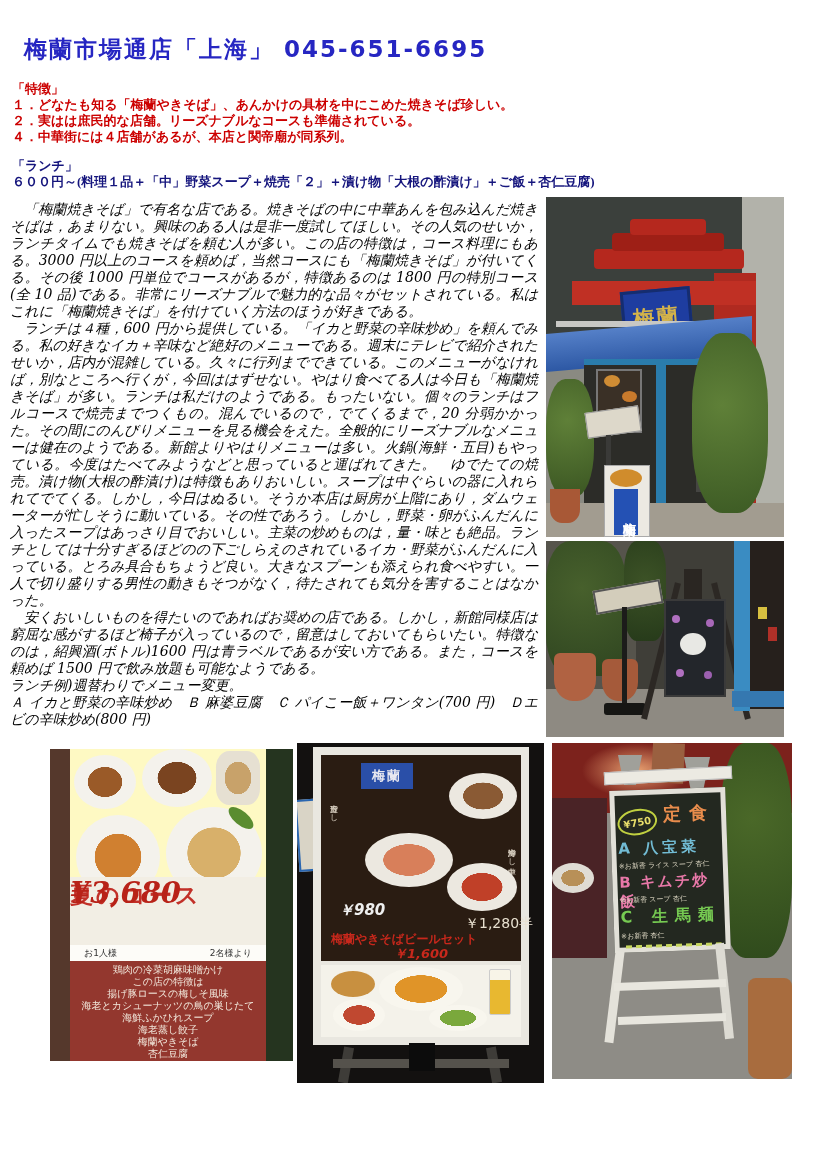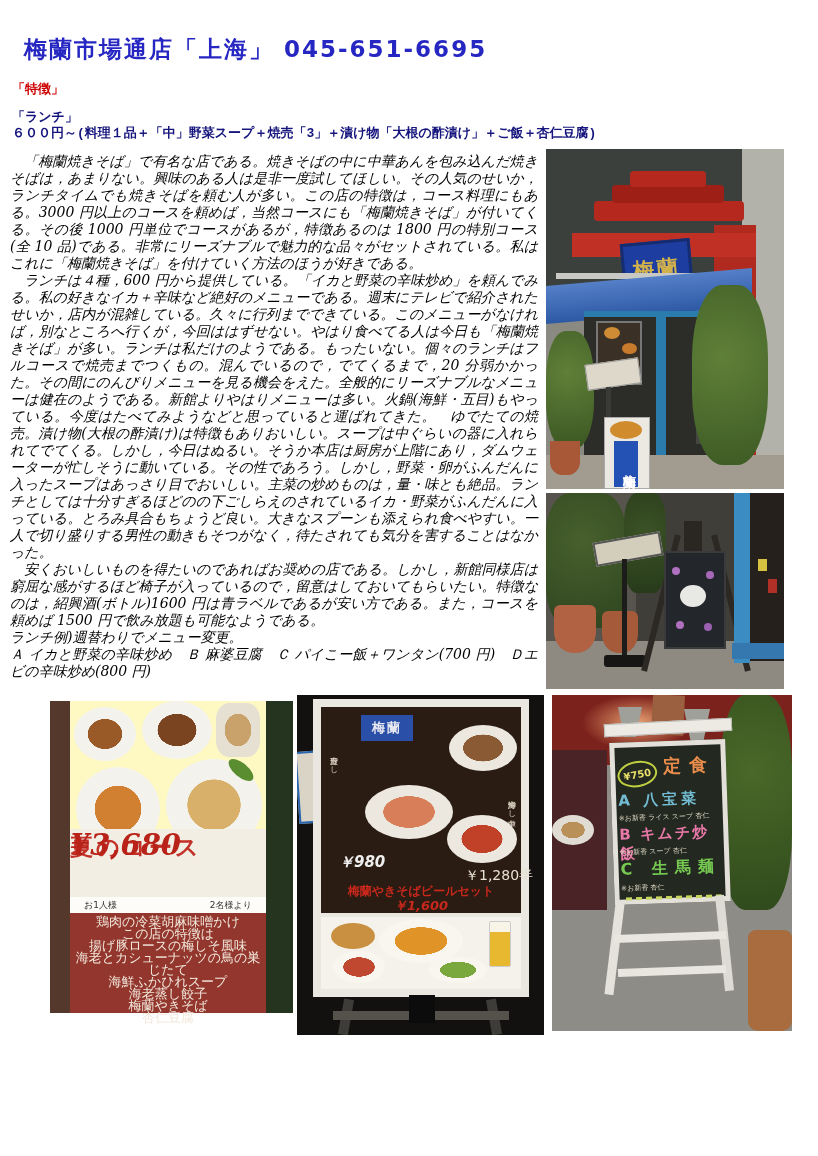--- a/index.html
+++ b/index.html
@@ -6,21 +6,21 @@
   html,body { margin:0; padding:0; background:#fff; }
   body { width:818px; height:1156px; overflow:hidden;
          font-family:"DejaVu Serif","Liberation Serif",serif; color:#000; }
   .page { position:relative; width:818px; height:1156px; padding-left:10px; }
 
   
   .title { margin:34px 0 0 14px; font-family:"DejaVu Sans","Liberation Sans",sans-serif;
            font-weight:bold; font-size:23px; color:#2626c2; letter-spacing:2px; }
   .features { margin:16px 2px 0 2px; font-family:"DejaVu Sans","Liberation Sans",sans-serif;
               font-weight:bold; font-size:13px; line-height:16px; color:#cc0000; }
-  .lunch { margin:13px 4px 0 2px; font-family:Liberation Mono, monospace;
+  .lunch { margin:13px 4px 0 2px; font-family:Liberation Serif, serif;
            font-weight:bold; font-size:13px; line-height:16px; color:#15157d; }
 
   
   .main { margin:11px 0 0 0; width:808px; font-size:14px; line-height:17px;
           text-align:justify; }
   .main p { margin:0;font-style:italic; }
   .photo-col { float:right; width:238px; margin:-4px 34px 6px 8px; }
 
   .photo { position:relative; overflow:hidden; }
   .photo div, .photo span { position:absolute; }
@@ -119,21 +119,21 @@
   .p3-band{ left:20px; top:128px; width:196px; height:68px; background:#f2eee4; text-align:center; }
   .p3-title{ position:static; display:block; margin-top:3px; color:#c23028;
             font-family:"DejaVu Sans",sans-serif; font-weight:bold; font-size:23px; letter-spacing:3px; }
   .p3-price{ position:static; display:block; color:#b82218; font-style:italic;
             font-weight:bold; font-size:29px; line-height:32px; }
   .p3-info{ left:20px; top:196px; width:196px; height:16px; background:#fdfcf8;
             font-family:"DejaVu Sans",sans-serif; font-size:9px; color:#333;
             display:flex; justify-content:space-between; padding:2px 14px; }
   .p3-info span { position:static; }
   .p3-red { left:20px; top:212px; width:196px; height:100px; background:#93372e;
-            color:#f2e8dc; font-family:"DejaVu Sans",sans-serif; font-size:13px;
+            color:#f2e8dc; font-family:"DejaVu Sans",sans-serif; font-size:10px;
             line-height:12px; text-align:center; padding-top:3px; }
   .p3-red div { position:static; }
 
   
   .p4 { width:247px; height:340px; background:#131110; margin-left:4px; }
   .p4-standb { left:0; top:56px; width:28px; height:72px; background:#d9d4c6;
                border:2px solid #2a66b0; transform:rotate(-4deg); }
   .p4-standf { left:26px; top:50px; width:10px; height:104px; background:#2e6cb4; }
   .p4-frame  { left:16px; top:4px; width:216px; height:298px; background:#e9e7e0; }
   .p4-menu   { left:24px; top:12px; width:200px; height:206px; background:#2a1c12; }
@@ -146,21 +146,21 @@
            font-family:"DejaVu Sans",sans-serif; }
   .p4-n1 { left:68px; top:90px; width:88px; height:54px; border-radius:50%;
            background:radial-gradient(closest-side,#d87f5a 58%,#ece8e0 59%); }
   .p4-n2 { left:152px; top:30px; width:68px; height:46px; border-radius:50%;
            background:radial-gradient(closest-side,#8a5a34 58%,#ece8e0 59%); }
   .p4-n3 { left:150px; top:120px; width:70px; height:48px; border-radius:50%;
            background:radial-gradient(closest-side,#c04028 58%,#ece8e0 59%); }
   .p4-pr1{ left:42px; top:158px; color:#eee; font-style:italic; font-weight:bold; font-size:15px;
            font-family:"DejaVu Sans",sans-serif; }
   .p4-pr2{ left:168px; top:172px; color:#e8e0d0; font-size:14px; font-family:"DejaVu Sans",sans-serif; }
-  .p4-set{ left:34px; top:188px; width:180px; text-align:center; color:#c8281c;
+  .p4-set{ left:34px; top:188px; width:180px; color:#c8281c;
            font-family:"DejaVu Sans",sans-serif; font-weight:bold; font-size:12px; }
   .p4-setp{ left:34px; top:202px; width:180px; text-align:center; color:#c8281c;
            font-style:italic; font-weight:bold; font-size:13px; font-family:"DejaVu Sans",sans-serif; }
   .p4-light{ left:24px; top:222px; width:200px; height:72px; background:#f4f2ea; }
   .p4-fried{ left:34px; top:228px; width:44px; height:26px; border-radius:50%; background:#c89040; }
   .p4-yaki { left:82px; top:224px; width:84px; height:44px; border-radius:50%;
              background:radial-gradient(closest-side,#e09428 62%,#f8f6ee 63%); }
   .p4-redd { left:36px; top:256px; width:52px; height:32px; border-radius:50%;
              background:radial-gradient(closest-side,#c04830 60%,#f8f6ee 61%); }
   .p4-eda  { left:132px; top:262px; width:58px; height:26px; border-radius:50%;
@@ -212,25 +212,28 @@
 </style>
 </head>
 <body>
 
 <div class="page">
 
   <h1 class="title">梅蘭市場通店「上海」 045-651-6695</h1>
 
   <div class="features">
     <div>「特徴」</div>
+    <div>１．どなたも知る「梅蘭やきそば」、あんかけの具材を中にこめた焼きそば珍しい。</div>
+    <div>２．実はは庶民的な店舗。リーズナブルなコースも準備されている。</div>
+    <div>４．中華街には４店舗があるが、本店と関帝廟が同系列。</div>
   </div>
 
   <div class="lunch">
     <div>「ランチ」</div>
-    <div>６００円～(料理１品＋「中」野菜スープ＋焼売「3」＋漬け物「大根の酢漬け」＋ご飯＋杏仁豆腐)</div>
+    <div>６００円～(料理１品＋「中」野菜スープ＋焼売「２」＋漬け物「大根の酢漬け」＋ご飯＋杏仁豆腐)</div>
   </div>
 
   <div class="main">
 
     <div class="photo-col">
 
       <div class="photo p1">
         <div class="p1-bldg"></div>
         <div class="p1-wall"></div>
         <div class="p1-lamp"></div>

